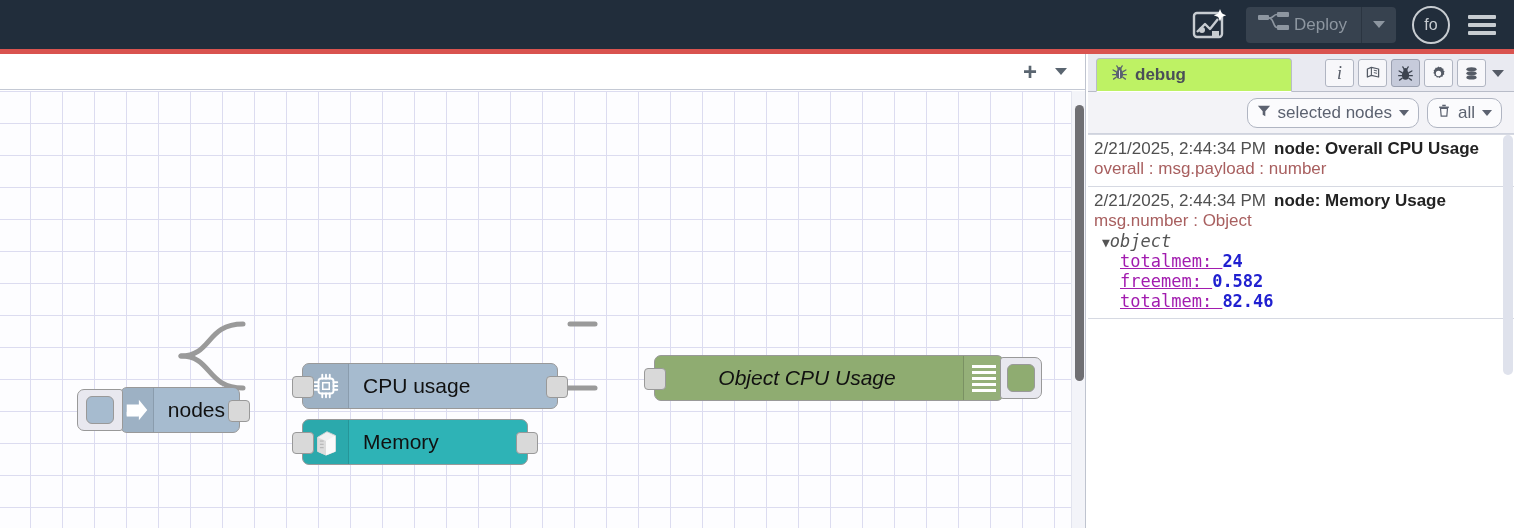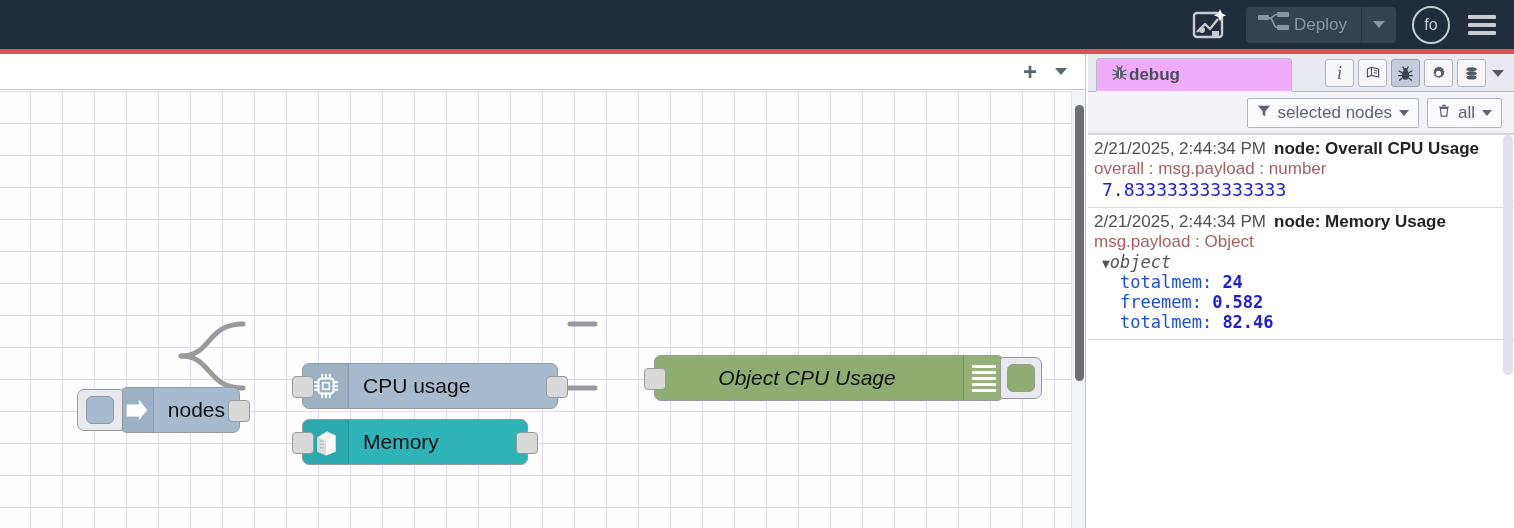--- a/index.html
+++ b/index.html
@@ -163,44 +163,44 @@
     width: 426px; height: 474px; background: #f3f3f7;
   }
   .sb-tabrow {
     position: relative; height: 38px; background: #e9eaf1;
     border-bottom: 1px solid #b8bcc8;
     display: flex; align-items: flex-end;
   }
   .sb-tab {
     margin-left: 8px; margin-bottom: -1px;
     height: 34px; min-width: 196px; padding: 0 14px;
-    background: #f0abfc; border: 1px solid #b8bcc8; border-bottom: 1px solid #fff;
+    background: #bef264; border: 1px solid #b8bcc8; border-bottom: 1px solid #fff;
     border-radius: 4px 4px 0 0;
-    display: flex; align-items: center; gap: 1px;
+    display: flex; align-items: center; gap: 7px;
     font-size: 17px; font-weight: bold; color: #4a4f58; cursor: pointer;
   }
   .sb-tools {
     position: absolute; right: 4px; bottom: 4px;
     display: flex; align-items: center; gap: 4px;
   }
   .sb-tool {
     width: 29px; height: 28px; border: 1px solid #b0b5c2; border-radius: 3px;
     background: #f7f7fa; display: flex; align-items: center; justify-content: center;
     color: #555b66; cursor: pointer; font-size: 16px;
   }
   .sb-tool.active { background: #c6cbdb; border-color: #9aa0b0; }
   .sb-tool-caret { padding: 0 6px 0 2px; color: #555b66; cursor: pointer; display:flex; }
 
   .sb-filterrow {
     height: 42px; background: #f3f3f7; border-bottom: 1px solid #cfd3de;
     display: flex; align-items: center; justify-content: flex-end;
     padding-right: 12px; gap: 8px;
   }
   .pill {
-    height: 30px; padding: 0 9px; border: 1px solid #b0b5c2; border-radius: 2px;
+    height: 30px; padding: 0 9px; border: 1px solid #b0b5c2; border-radius: 10px;
     background: #fbfbfd; display: flex; align-items: center; gap: 7px;
     font-size: 17px; color: #5c6270; cursor: pointer;
   }
   .pill .caret-down { border-top-color: #5c6270; border-left-width: 5px; border-right-width: 5px; border-top-width: 6px; }
 
   .sb-messages {
     position: relative; height: 486px; background: #fff; overflow: hidden;
     border-top: 1px solid #d6d9e2;
   }
   .msg {
@@ -212,21 +212,21 @@
   .msg-node { font-weight: bold; margin-left: 8px; }
   .msg-topic { font-size: 17px; color: #a85f5f; }
   .msg-value {
     font-family: "DejaVu Sans Mono", monospace;
     font-size: 18px; color: #2020d0; padding-left: 8px;
   }
   .obj-row { font-family: "DejaVu Sans Mono", monospace; font-size: 17px; padding-left: 8px; }
   .obj-toggle { color: #555; font-style: italic; }
   .obj-toggle .tri { font-size: 13px; }
   .obj-prop { padding-left: 26px; }
-  .prop-key { color: #1d4ed8; }
+  .prop-key { color: #a21caf; text-decoration: underline; }
   .prop-val { color: #2020d0; font-weight: bold; }
   .sb-scrollthumb {
     position: absolute; top: 0; right: 1px; width: 10px; height: 240px;
     background: #dfe2ec; border-radius: 5px;
   }
   .sb-empty { background: #fff; }
 </style>
 </head>
 <body>
 
@@ -469,28 +469,27 @@
       </div>
     </div>
 
     <div class="sb-messages">
 
       <div class="msg">
         <div class="msg-head">
           <span class="msg-time">2/21/2025, 2:44:34 PM</span><span class="msg-node">node: Overall CPU Usage</span>
         </div>
         <div class="msg-topic">overall : msg.payload : number</div>
-        <div class="msg-value">7.833333333333333</div>
       </div>
 
       <div class="msg">
         <div class="msg-head">
           <span class="msg-time">2/21/2025, 2:44:34 PM</span><span class="msg-node">node: Memory Usage</span>
         </div>
-        <div class="msg-topic">msg.payload : Object</div>
+        <div class="msg-topic">msg.number : Object</div>
         <div class="obj-row obj-toggle">
           <span class="tri">▼</span><span>object</span>
         </div>
         <div class="obj-row obj-prop">
           <span class="prop-key">totalmem</span><span class="prop-key">: </span><span class="prop-val">24</span>
         </div>
         <div class="obj-row obj-prop">
           <span class="prop-key">freemem</span><span class="prop-key">: </span><span class="prop-val">0.582</span>
         </div>
         <div class="obj-row obj-prop">

